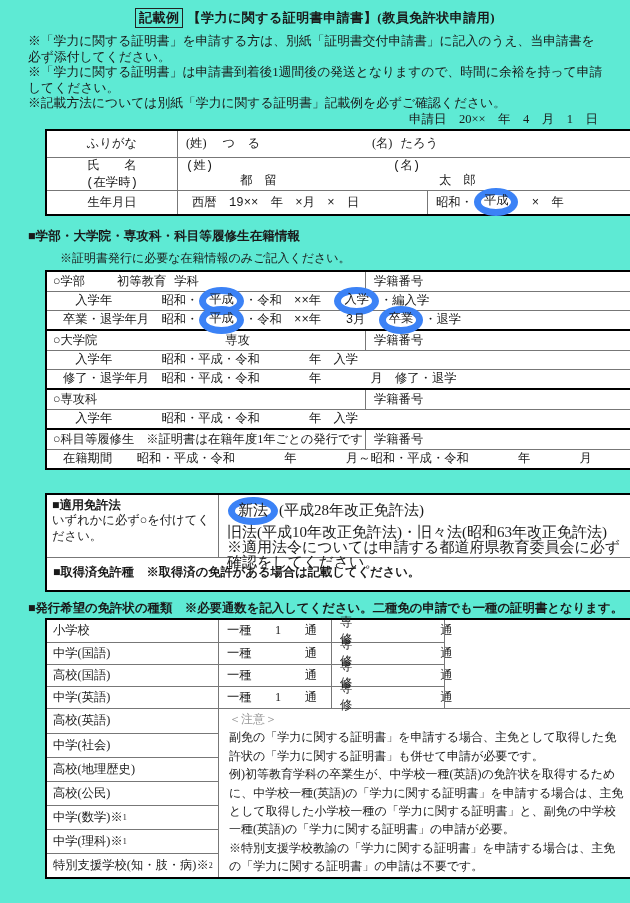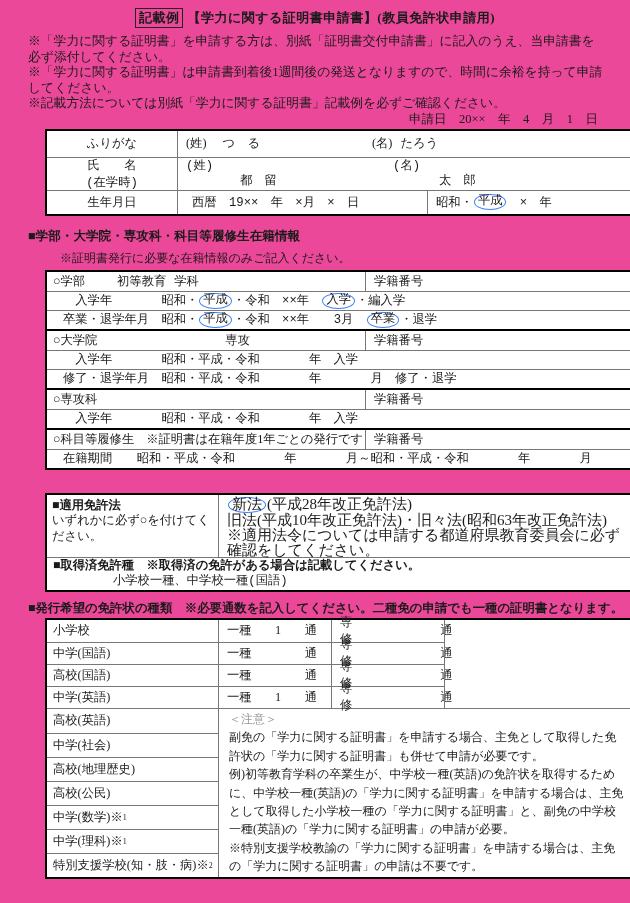--- a/index.html
+++ b/index.html
@@ -1,29 +1,29 @@
 <!DOCTYPE html>
 <html><head>
 <meta charset="utf-8">
 <style>
   html,body{margin:0;padding:0;background:#e8e8e8;}
-  .page{width:630px;height:903px;background:#ec4899;margin:0 auto;position:relative;
+  .page{width:630px;height:903px;background:#5eead4;margin:0 auto;position:relative;
         font-family:"Liberation Serif","DejaVu Serif",serif;color:#1a1a1a;overflow:hidden;
         box-sizing:border-box;}
   
   .title{margin-top:8px;text-align:center;font-size:13px;font-weight:bold;letter-spacing:.5px;}
   .badge{display:inline-block;border:1px solid #222;padding:0 3px;margin-right:4px;}
   
   .notes{margin:6px 20px 0 28px;width:578px;font-size:12.8px;line-height:15.6px;}
   .appdate{margin:0 32px 2px 0;text-align:right;font-size:12.5px;line-height:15px;}
   
   .tbl{margin-left:45px;width:592px;border:2px solid #000;box-sizing:border-box;background:#fff;}
   .row{display:flex;align-items:center;font-size:12.3px;box-sizing:border-box;}
   .row+.row{border-top:1px solid #777;font-family:Liberation Mono, monospace;}
-  .circ{display:inline-block;border:1px solid #3b82f6;border-radius:50%;padding:0 3px 1px 3px;
+  .circ{display:inline-block;border:7px solid #3b82f6;border-radius:50%;padding:0 3px 1px 3px;
         line-height:13px;margin:0 1px;}
   
   .t1 .lab{width:130px;border-right:1px solid #777;text-align:center;align-self:stretch;
            display:flex;flex-direction:column;justify-content:center;}
   .t1 .r1{height:26px;}
   .t1 .r2{height:33px;}
   .t1 .r3{height:24px;}
   .t1 .cell{flex:1;align-self:stretch;display:flex;align-items:center;}
   .namewrap{flex:1;display:flex;flex-direction:column;justify-content:center;line-height:15px;}
   .nline{display:flex;}
@@ -195,21 +195,20 @@
       <div class="lcont">
         <div>
           <span class="circ">新法</span><span>(平成28年改正免許法)</span>
         </div>
         <div>旧法(平成10年改正免許法)・旧々法(昭和63年改正免許法)</div>
         <div>※適用法令については申請する都道府県教育委員会に必ず確認をしてください。</div>
       </div>
     </div>
     <div class="row rb">
       <div class="bold">■取得済免許種　※取得済の免許がある場合は記載してください。</div>
-      <div class="indent60">小学校一種、中学校一種(国語)</div>
     </div>
   </div>
 
   <div class="sechead2 bold">■発行希望の免許状の種類　※必要通数を記入してください。二種免の申請でも一種の証明書となります。</div>
 
   <div class="tbl t4">
     <div class="blk1">
       <div class="blk1l">
         <div class="crow">
           <div class="c1">小学校</div>

